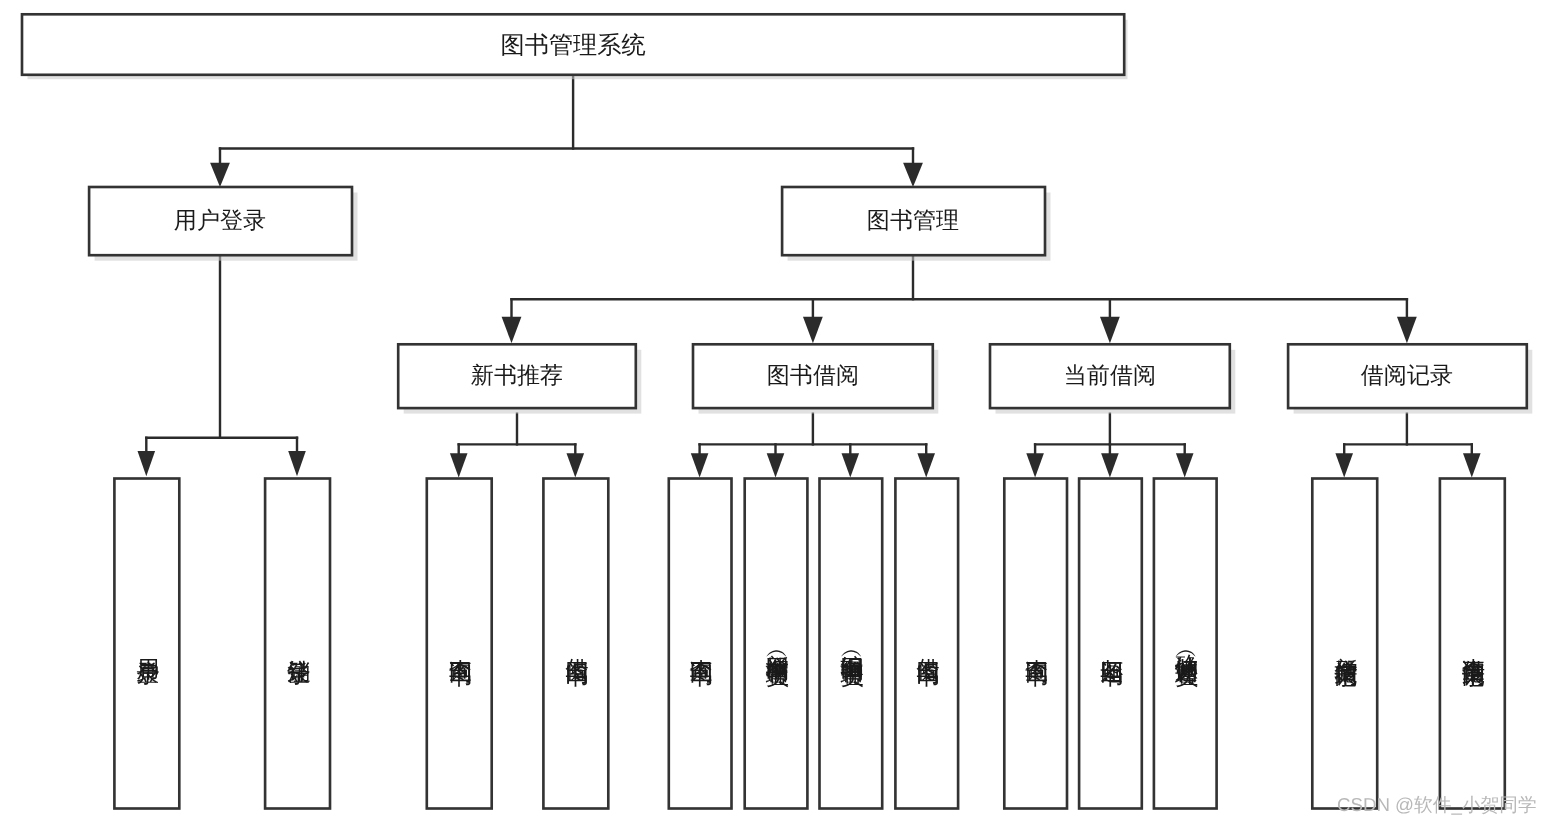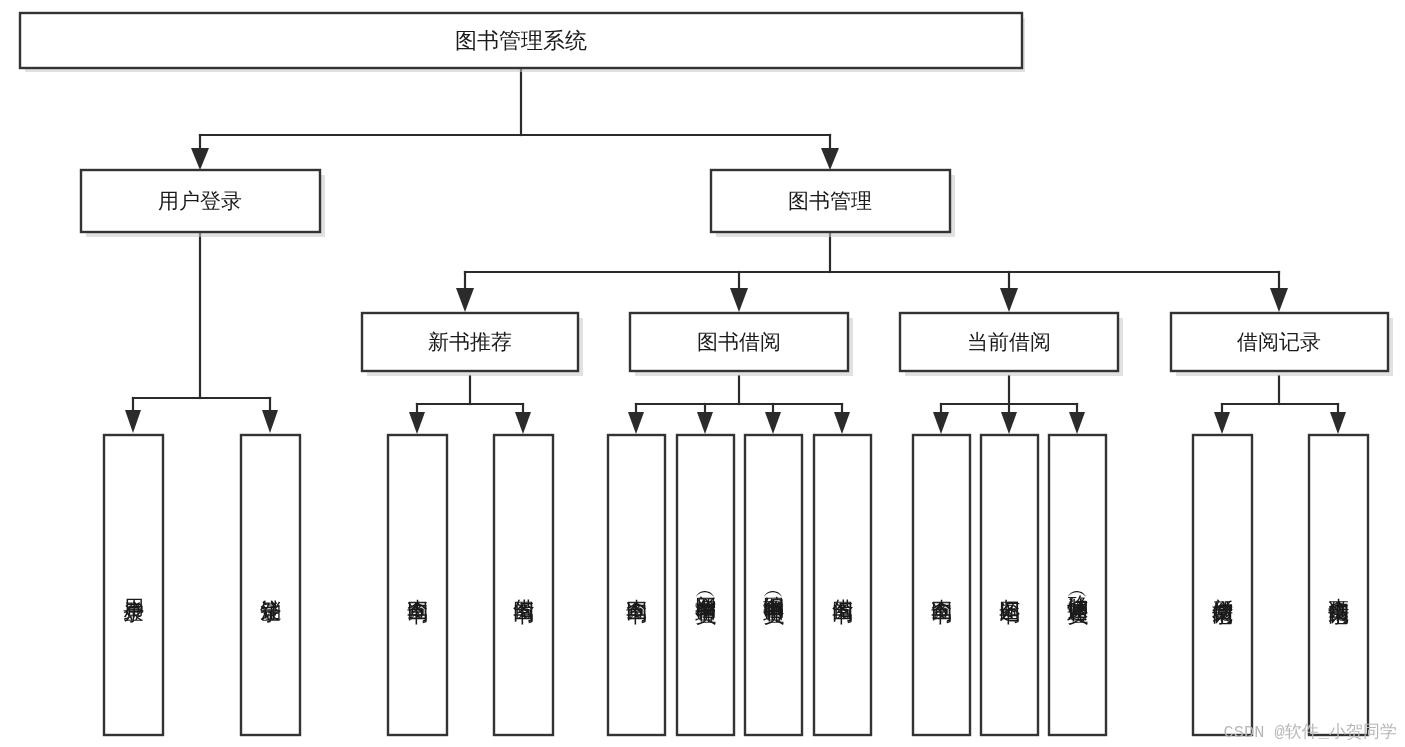--- a/index.html
+++ b/index.html
@@ -71,21 +71,21 @@
     letter-spacing: 1.5px;
     white-space: nowrap;
     text-align: center;
     pointer-events: none;
     user-select: none;
   }
   .watermark {
     position: absolute;
     right: 8px;
     bottom: 4px;
-    font-family: Liberation Mono, monospace;
+    font-family: Liberation Sans, sans-serif;
     font-size: 17px;
     color: #b8b8b8;
     white-space: nowrap;
     user-select: none;
   }
 </style>
 </head>
 <body>
 
 <div id="diagram-root">

